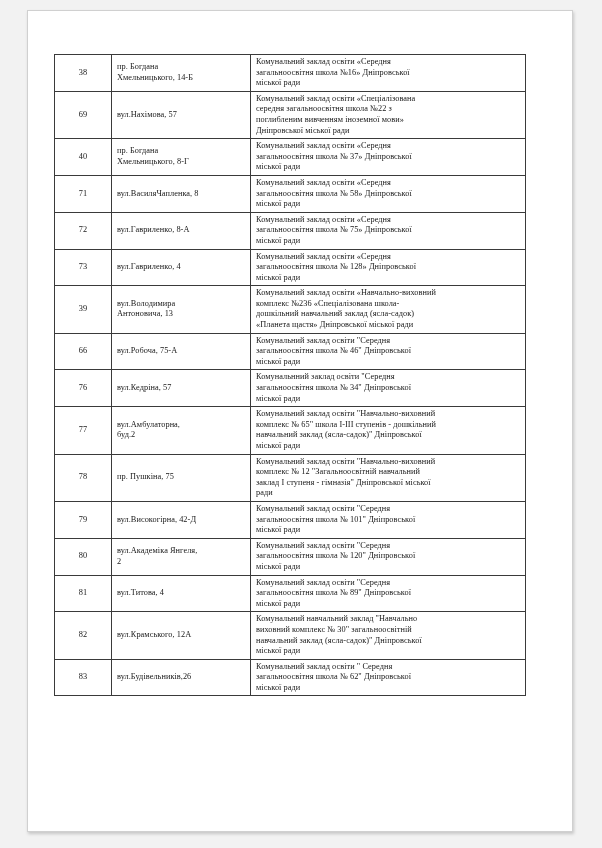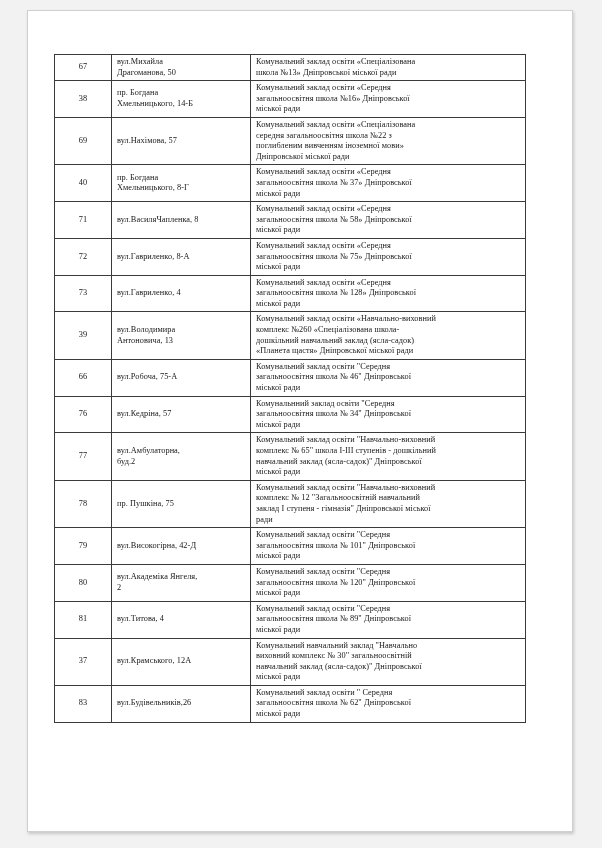--- a/index.html
+++ b/index.html
@@ -79,33 +79,20 @@
 </style>
 </head>
 <body>
 
 <div id="viewer">
   <div id="page">
     <table id="schools-table">
       <tbody>
           <tr>
             <td class="col-num">
-              <span class="cell-text">67</span>
-            </td>
-            <td class="col-addr">
-              <span class="cell-text">вул.Михайла
-Драгоманова, 50</span>
-            </td>
-            <td class="col-name">
-              <span class="cell-text">Комунальний заклад освіти «Спеціалізована
-школа №13» Дніпровської міської ради</span>
-            </td>
-          </tr>
-          <tr>
-            <td class="col-num">
               <span class="cell-text">38</span>
             </td>
             <td class="col-addr">
               <span class="cell-text">пр. Богдана
 Хмельницького, 14-Б</span>
             </td>
             <td class="col-name">
               <span class="cell-text">Комунальний заклад освіти «Середня
 загальноосвітня школа №16» Дніпровської
 міської ради</span>
@@ -181,21 +168,21 @@
           <tr>
             <td class="col-num">
               <span class="cell-text">39</span>
             </td>
             <td class="col-addr">
               <span class="cell-text">вул.Володимира
 Антоновича, 13</span>
             </td>
             <td class="col-name">
               <span class="cell-text">Комунальний заклад освіти «Навчально-виховний
-комплекс №260 «Спеціалізована школа-
+комплекс №236 «Спеціалізована школа-
 дошкільний навчальний заклад (ясла-садок)
 «Планета щастя» Дніпровської міської ради</span>
             </td>
           </tr>
           <tr>
             <td class="col-num">
               <span class="cell-text">66</span>
             </td>
             <td class="col-addr">
               <span class="cell-text">вул.Робоча, 75-А</span>
@@ -283,21 +270,21 @@
               <span class="cell-text">вул.Титова, 4</span>
             </td>
             <td class="col-name">
               <span class="cell-text">Комунальний заклад освіти "Середня
 загальноосвітня школа № 89" Дніпровської
 міської ради</span>
             </td>
           </tr>
           <tr>
             <td class="col-num">
-              <span class="cell-text">37</span>
+              <span class="cell-text">82</span>
             </td>
             <td class="col-addr">
               <span class="cell-text">вул.Крамського, 12А</span>
             </td>
             <td class="col-name">
               <span class="cell-text">Комунальний навчальний заклад "Навчально
 виховний комплекс № 30" загальноосвітній
 навчальний заклад (ясла-садок)" Дніпровської
 міської ради</span>
             </td>

